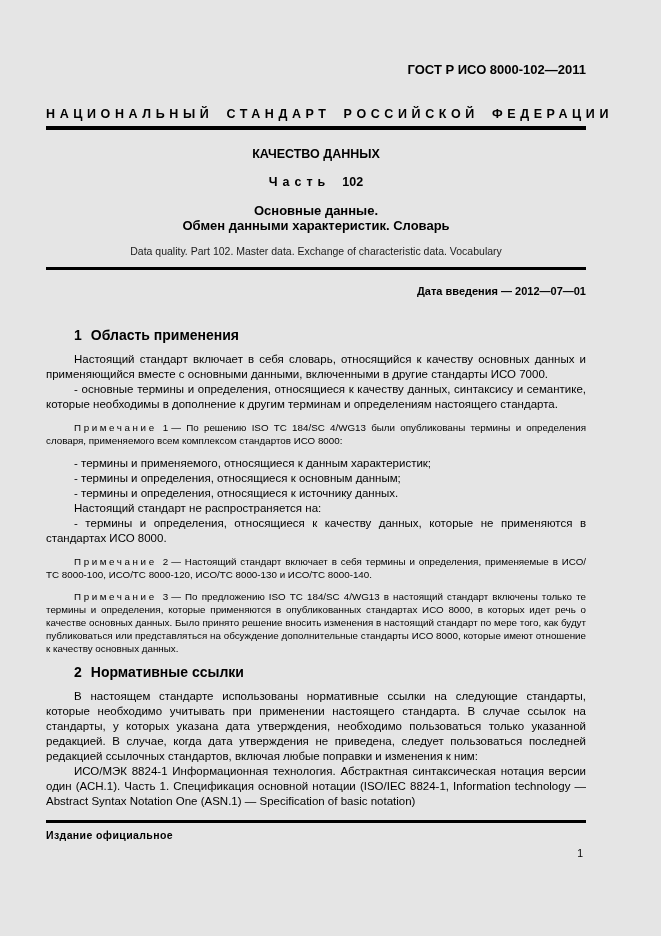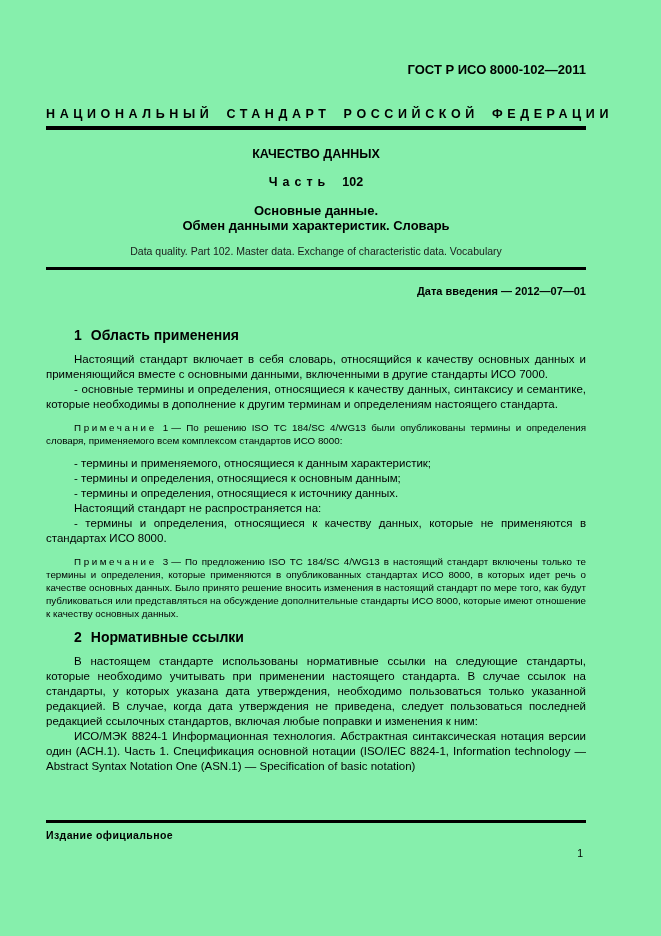--- a/index.html
+++ b/index.html
@@ -1,20 +1,20 @@
 <!DOCTYPE html>
 <html><head>
 <meta charset="utf-8">
 <style>
   html, body { margin: 0; padding: 0; background: #ffffff; }
   .page {
     position: relative;
     width: 661px;
     height: 936px;
-    background: #86efac;
+    background: #e5e5e5;
     color: #000000;
     font-family: "Liberation Sans", sans-serif;
     overflow: hidden;
   }
   .content {
     position: absolute;
     left: 46px;
     top: 0;
     width: 540px;
   }
@@ -163,20 +163,23 @@
     <p class="note">
       <span class="note-label">Примечание</span><span class="note-num">1</span><span>— По решению ISO ТС 184/SC 4/WG13 были опубликованы термины и определения словаря, применяемого всем комплексом стандартов ИСО 8000:</span>
     </p>
 
     <p class="para">- термины и применяемого, относящиеся к данным характеристик;</p>
     <p class="para">- термины и определения, относящиеся к основным данным;</p>
     <p class="para">- термины и определения, относящиеся к источнику данных.</p>
     <p class="para">Настоящий стандарт не распространяется на:</p>
     <p class="para">- термины и определения, относящиеся к качеству данных, которые не применяются в стандартах ИСО 8000.</p>
 
+    <p class="note">
+      <span class="note-label">Примечание</span><span class="note-num">2</span><span>— Настоящий стандарт включает в себя термины и определения, применяемые в ИСО/ТС 8000-100, ИСО/ТС 8000-120, ИСО/ТС 8000-130 и ИСО/ТС 8000-140.</span>
+    </p>
 
     <p class="note">
       <span class="note-label">Примечание</span><span class="note-num">3</span><span>— По предложению ISO ТС 184/SC 4/WG13 в настоящий стандарт включены только те термины и определения, которые применяются в опубликованных стандартах ИСО 8000, в которых идет речь о качестве основных данных. Было принято решение вносить изменения в настоящий стандарт по мере того, как будут публиковаться или представляться на обсуждение дополнительные стандарты ИСО 8000, которые имеют отношение к качеству основных данных.</span>
     </p>
 
     <h2 class="sec-heading" id="sec2-heading">
       <span>2</span><span class="sec-title">Нормативные ссылки</span>
     </h2>
 
     <p class="para after-heading">В настоящем стандарте использованы нормативные ссылки на следующие стандарты, которые необходимо учитывать при применении настоящего стандарта. В случае ссылок на стандарты, у которых указана дата утверждения, необходимо пользоваться только указанной редакцией. В случае, когда дата утверждения не приведена, следует пользоваться последней редакцией ссылочных стандартов, включая любые поправки и изменения к ним:</p>

